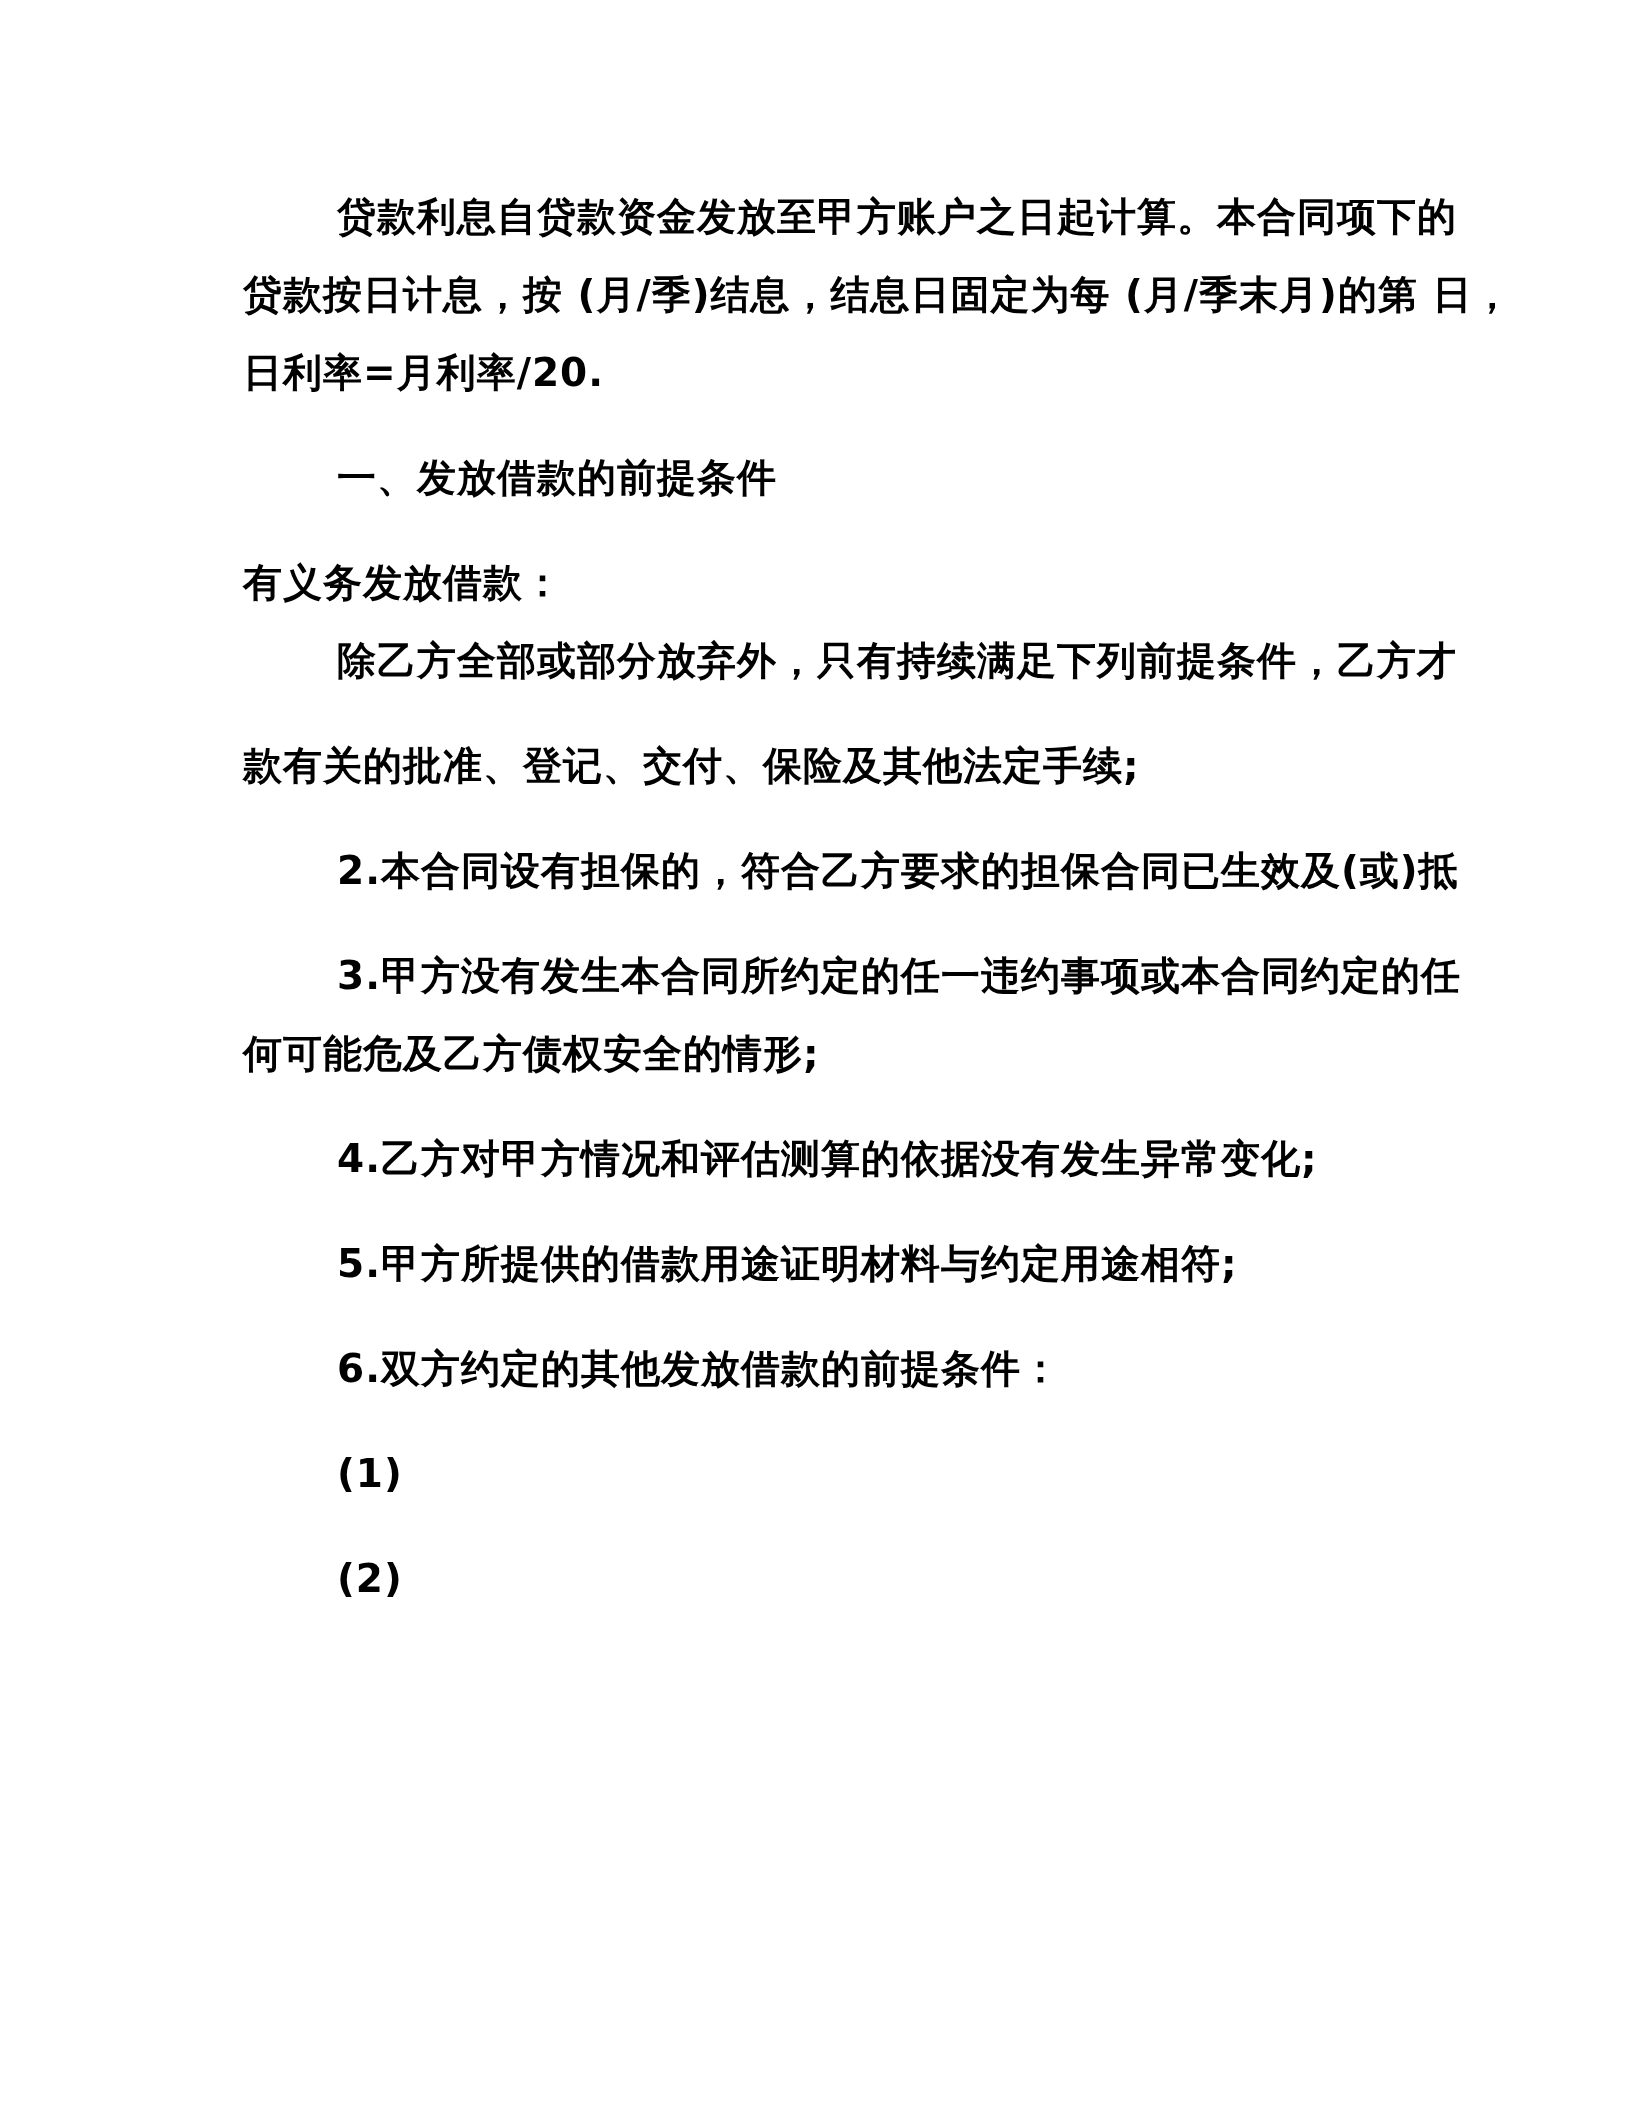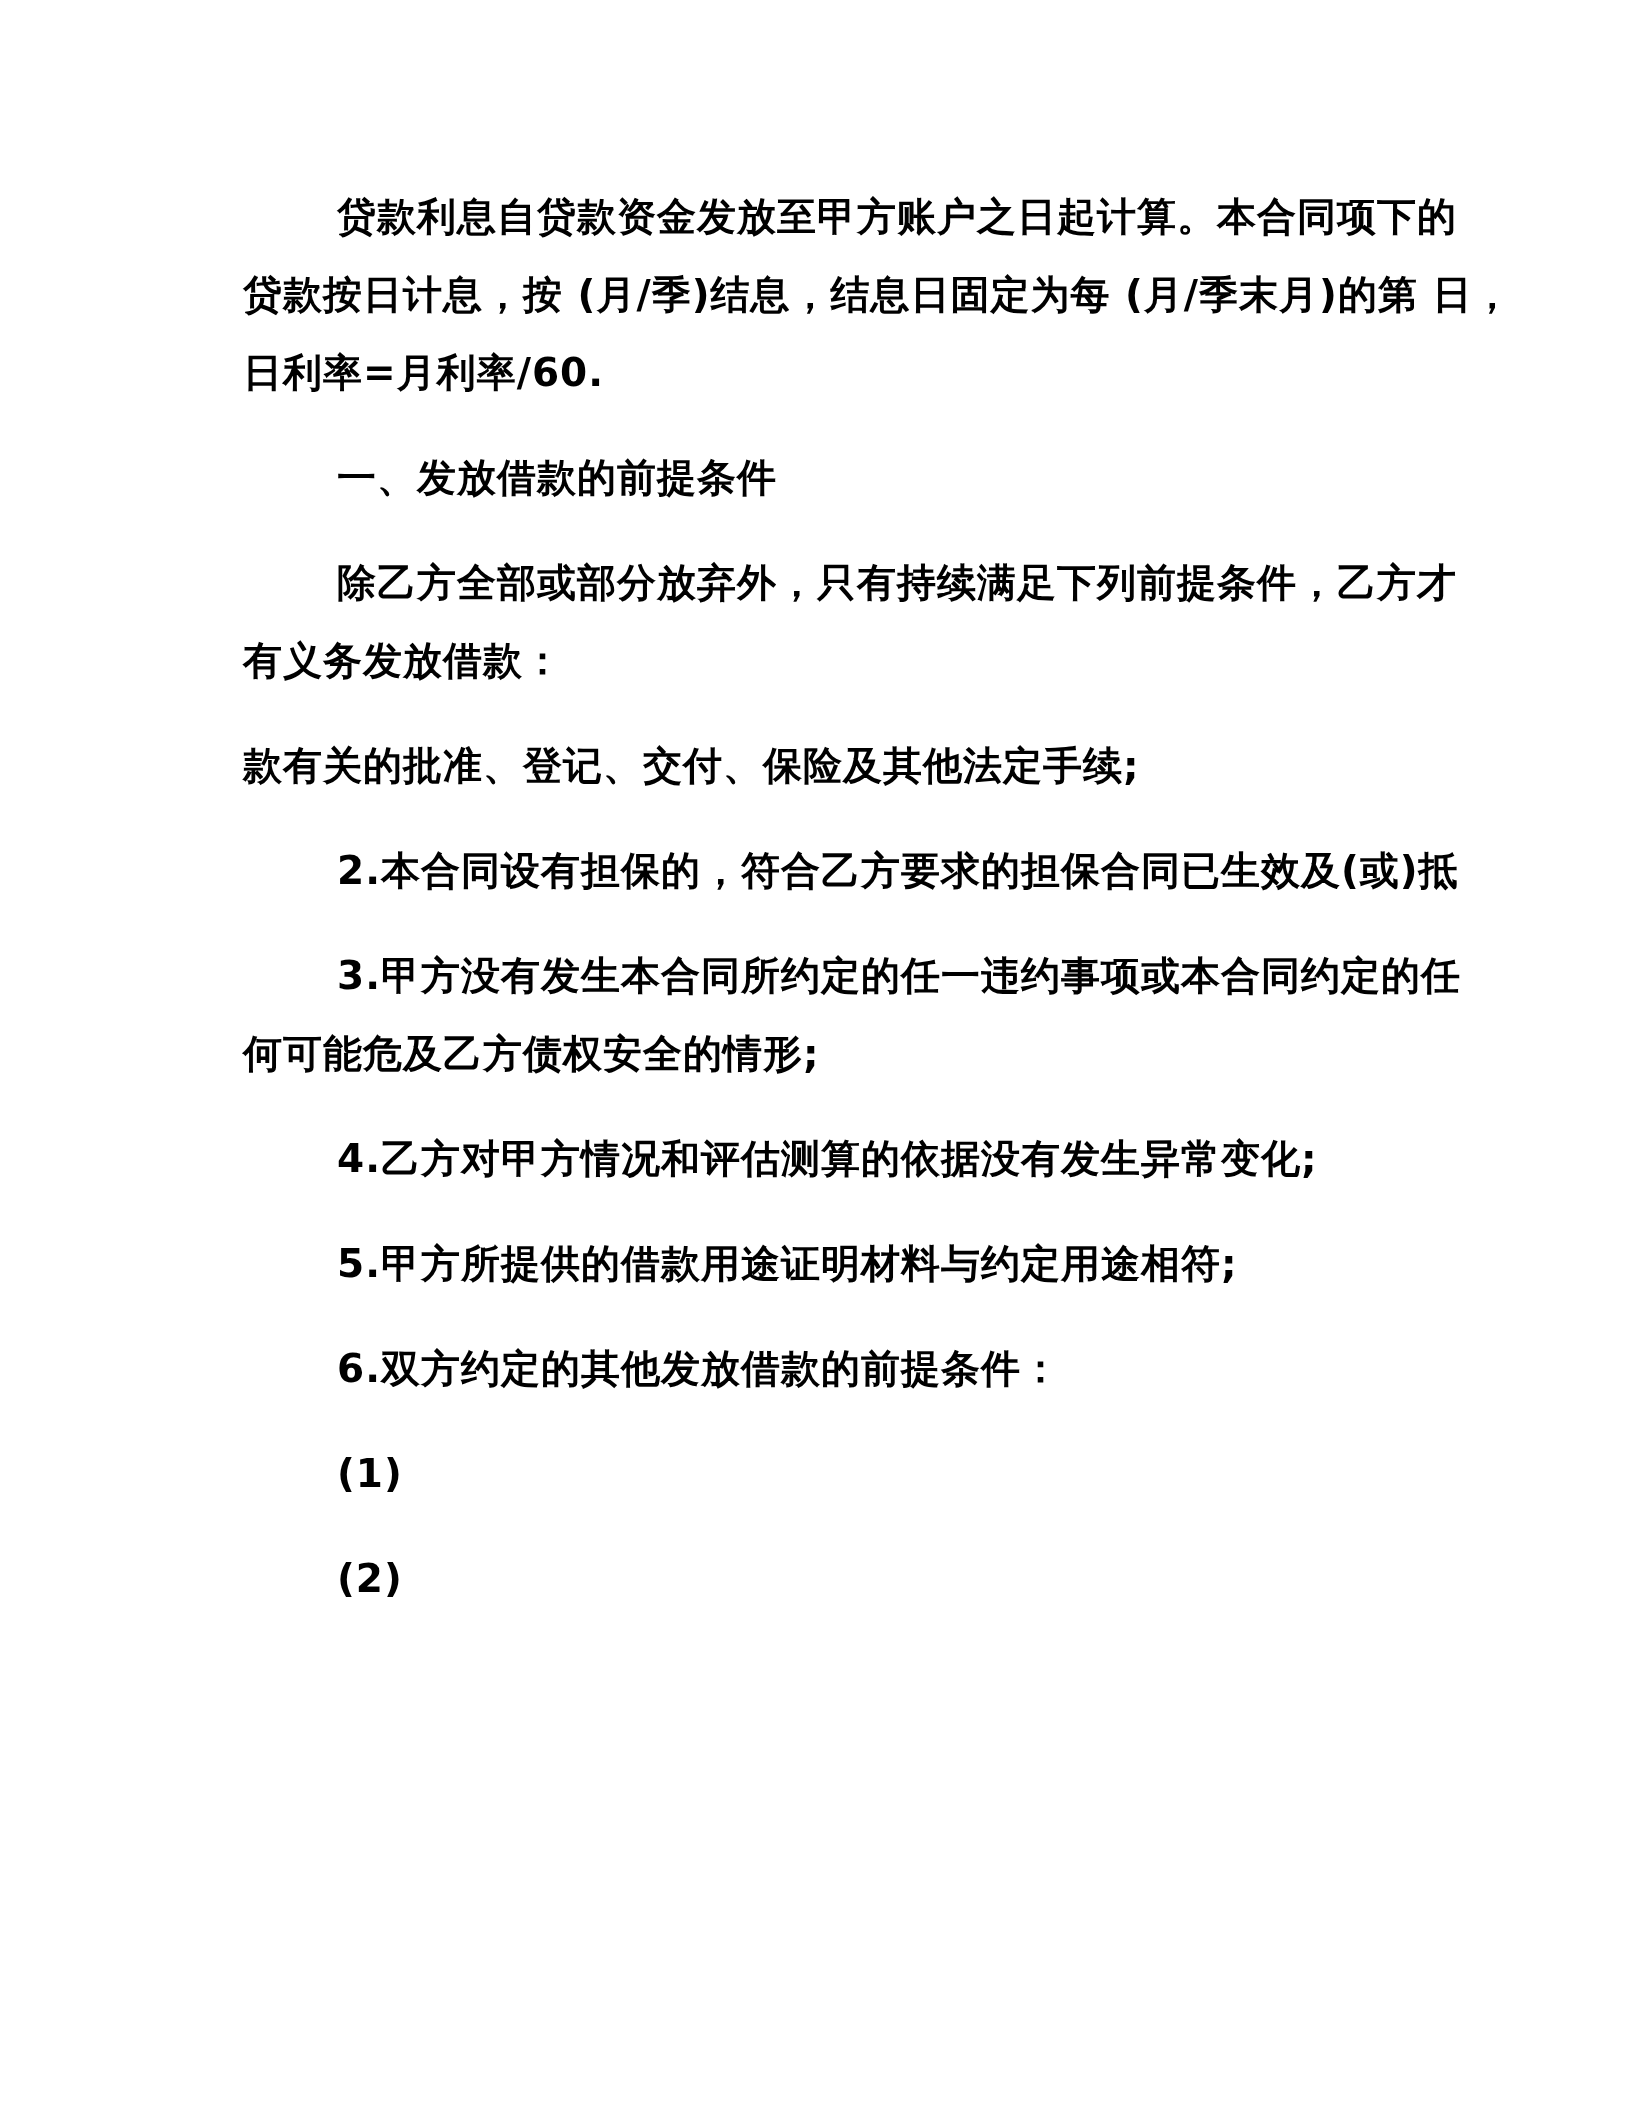--- a/index.html
+++ b/index.html
@@ -46,28 +46,28 @@
   }
 </style>
 </head>
 <body>
 
 <div class="page">
   <div class="content">
       <div class="para">
         <div class="line indent">贷款利息自贷款资金发放至甲方账户之日起计算。本合同项下的</div>
         <div class="line">贷款按日计息，按 (月/季)结息，结息日固定为每 (月/季末月)的第 日，</div>
-        <div class="line">日利率=月利率/60.</div>
+        <div class="line">日利率=月利率/20.</div>
       </div>
       <div class="para">
         <div class="line indent heading">一、发放借款的前提条件</div>
       </div>
       <div class="para">
+        <div class="line">有义务发放借款：</div>
         <div class="line indent">除乙方全部或部分放弃外，只有持续满足下列前提条件，乙方才</div>
-        <div class="line">有义务发放借款：</div>
       </div>
       <div class="para">
         <div class="line">款有关的批准、登记、交付、保险及其他法定手续;</div>
       </div>
       <div class="para">
         <div class="line indent">2.本合同设有担保的，符合乙方要求的担保合同已生效及(或)抵</div>
       </div>
       <div class="para">
         <div class="line indent">3.甲方没有发生本合同所约定的任一违约事项或本合同约定的任</div>
         <div class="line">何可能危及乙方债权安全的情形;</div>

